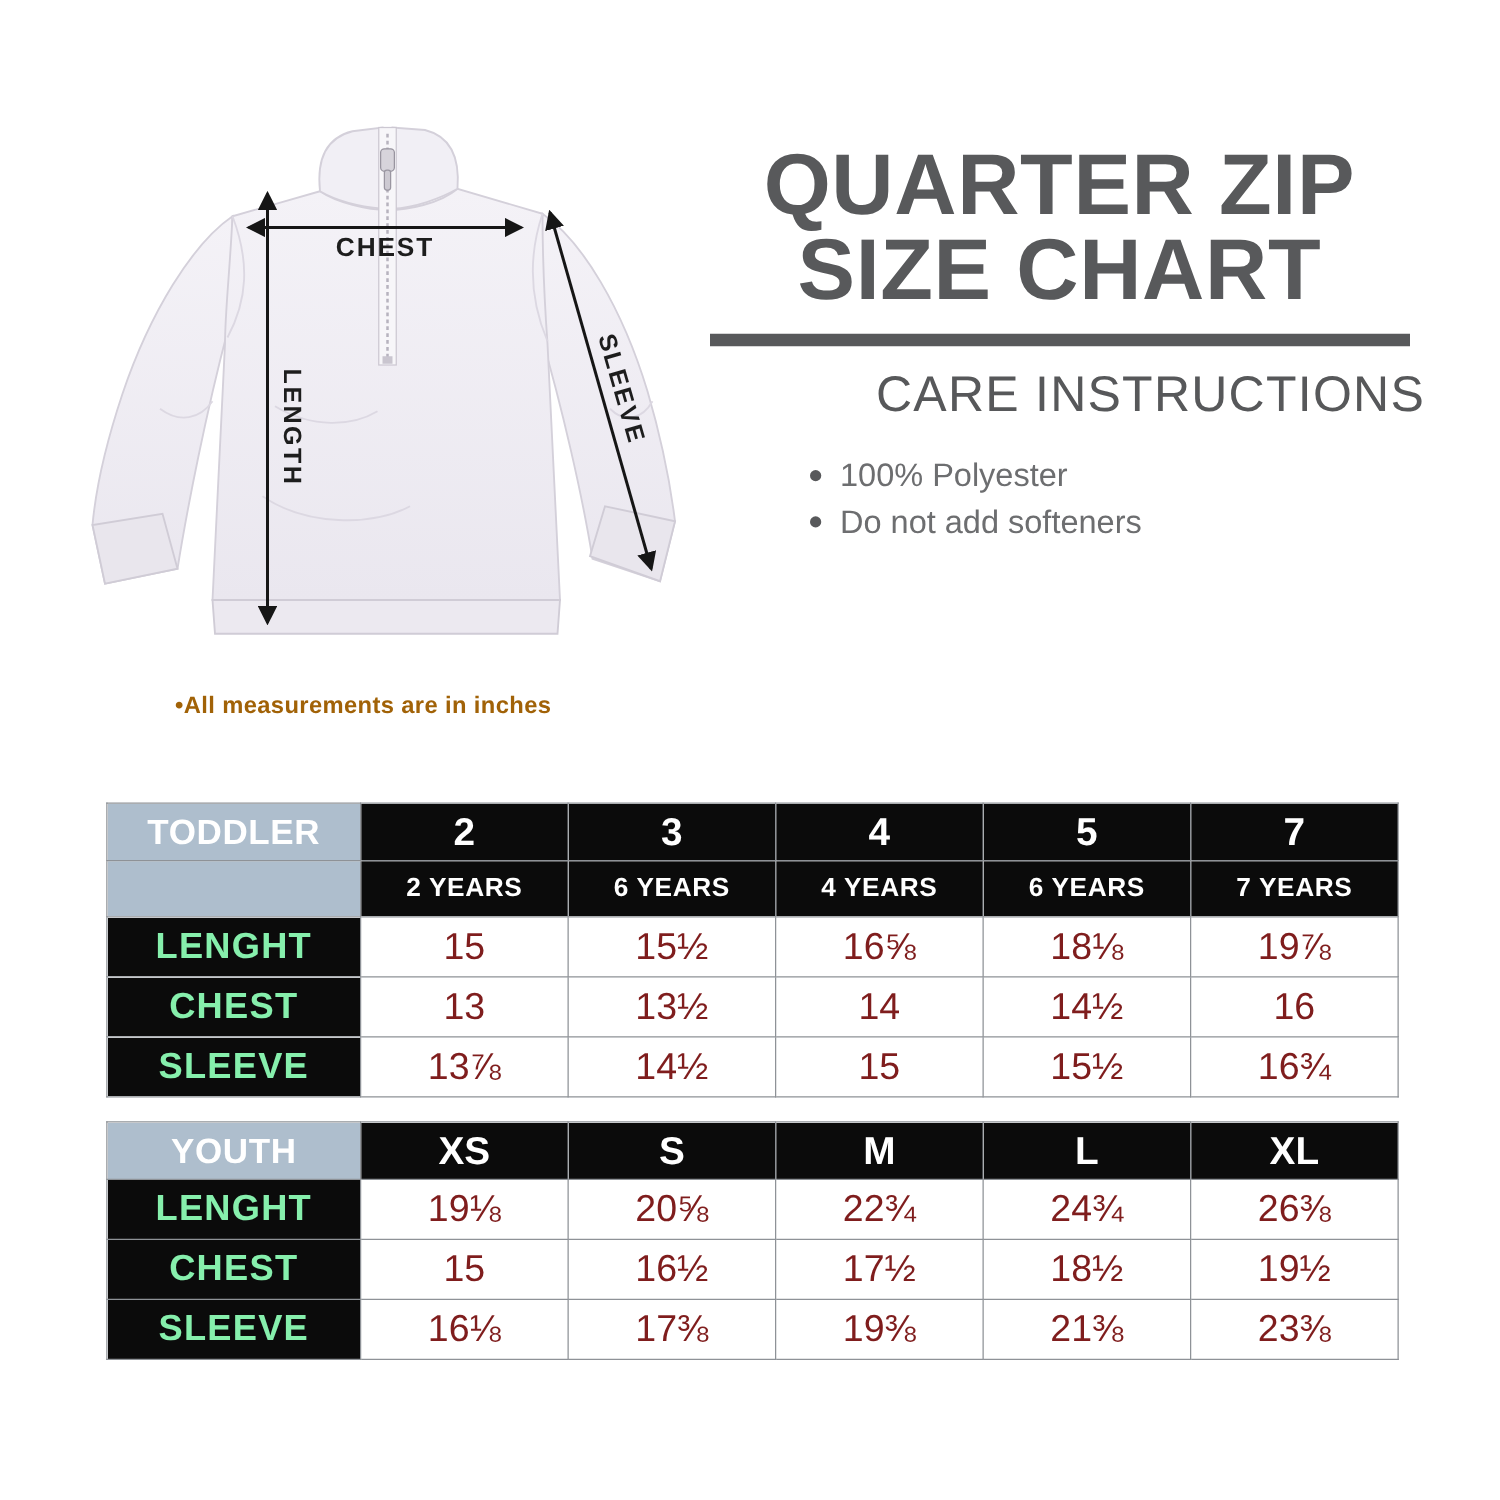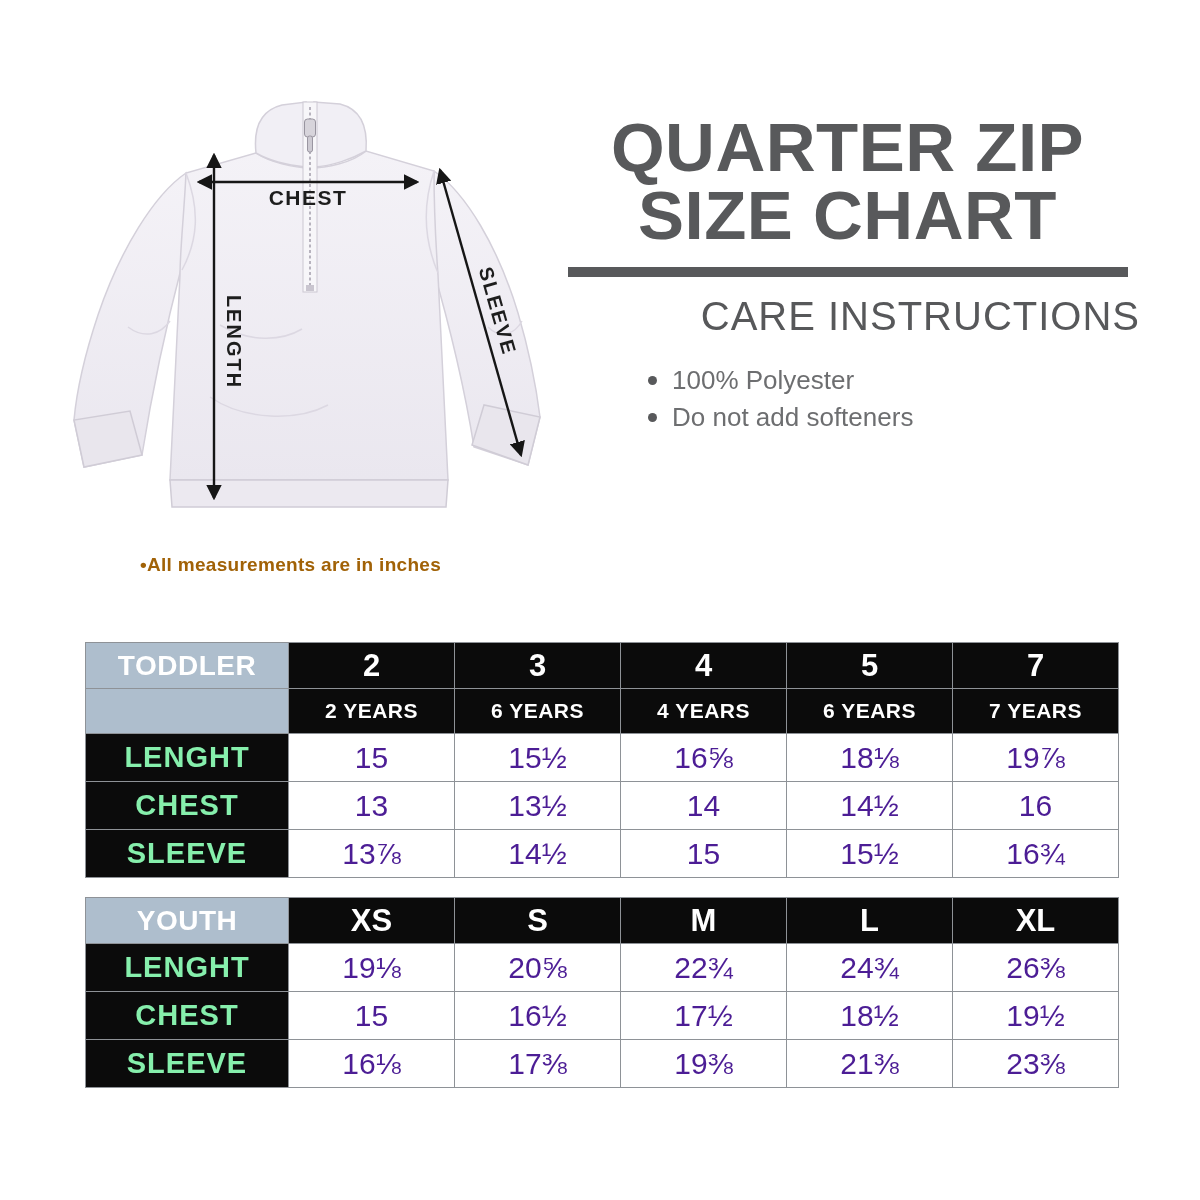--- a/index.html
+++ b/index.html
@@ -27,21 +27,21 @@
   #table-toddler{top:642px;}
   #table-youth{top:897px;}
   .size-table{border-collapse:collapse;table-layout:fixed;width:1034px;}
   .size-table td{border:1.5px solid #8e9297;text-align:center;vertical-align:middle;
                  padding:0;overflow:hidden;white-space:nowrap;margin-left:40px;}
   .r-head{height:46px;} .r-sub{height:45px;padding-left:28px;} .r-data{height:48px;}
   .cell-corner{background:#aebecd;color:#ffffff;font-weight:700;font-size:28px;letter-spacing:.5px;}
   .cell-size{background:#0b0b0b;color:#ffffff;font-weight:700;font-size:31px;}
   .cell-sub{background:#0b0b0b;color:#ffffff;font-weight:700;font-size:21px;letter-spacing:.5px;}
   .cell-label{background:#0b0b0b;color:#86efac;font-weight:700;font-size:29px;letter-spacing:1px;}
-  .cell-value{background:#ffffff;color:#4c1d95;font-size:30px;}
+  .cell-value{background:#ffffff;color:#7f1d1d;font-size:30px;}
 </style>
 </head>
 <body>
 
 <div class="canvas">
 
   <div class="figure-wrap">
     <svg viewBox="0 0 480 448" width="480" height="448">
       <defs>
         <linearGradient id="bodyFill" x1="0" y1="0" x2="0" y2="1">

